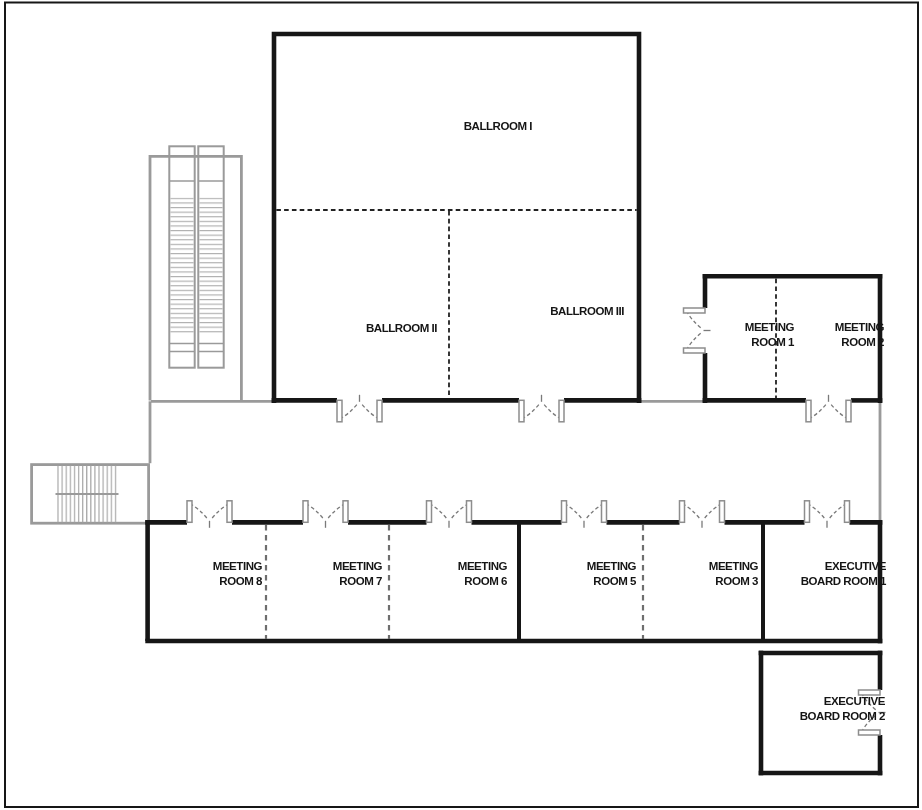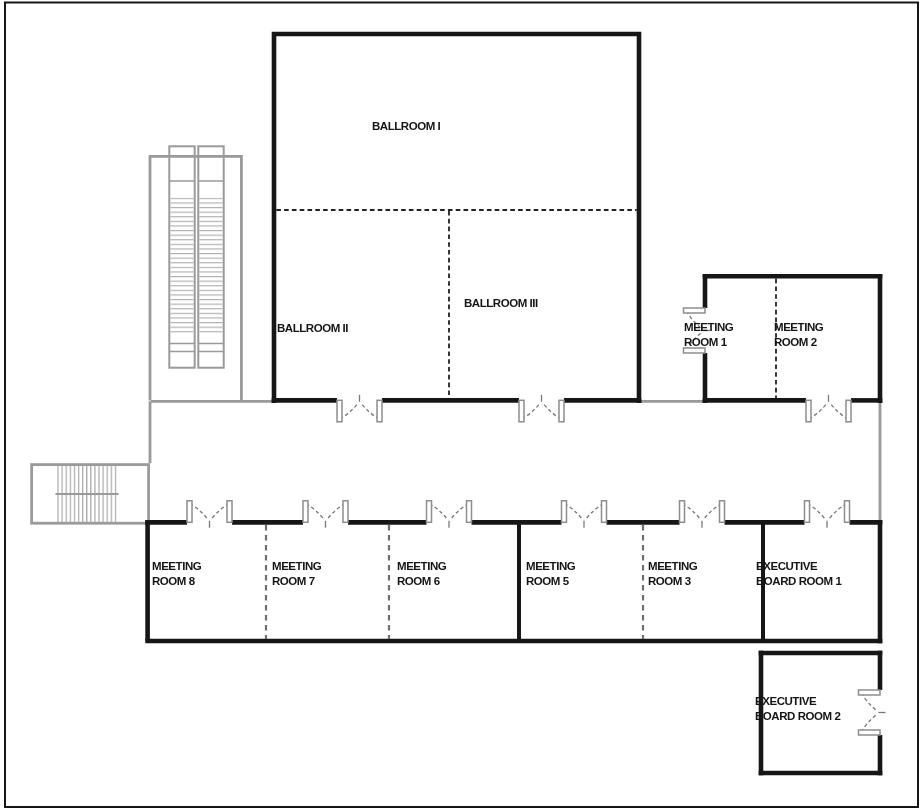--- a/index.html
+++ b/index.html
@@ -14,21 +14,21 @@
   .dash-black{fill:none;stroke:#222;stroke-width:1.8;stroke-dasharray:4.6 3.2;}
   .dash-gray{fill:none;stroke:#6e6e6e;stroke-width:2.2;stroke-dasharray:5.5 4.5;}
   .gray{fill:none;stroke:#9a9a9a;stroke-width:2.8;}
   .gray-mid{fill:none;stroke:#9a9a9a;stroke-width:2;}
   .gray-thin{fill:none;stroke:#9a9a9a;stroke-width:1.6;}
   .step{stroke:#ababab;stroke-width:1.1;}
   .door-arc{fill:none;stroke:#7a7a7a;stroke-width:1.3;stroke-dasharray:3.6 2.6;}
   .door-tick{stroke:#7a7a7a;stroke-width:1.3;}
   .door-leaf{fill:#fff;stroke:#8d8d8d;stroke-width:1.5;}
   .room-label{
-    position:absolute;text-align:left;font-weight:bold;font-size:11.5px;
+    position:absolute;text-align:right;font-weight:bold;font-size:11.5px;
     line-height:14.5px;letter-spacing:-0.45px;color:#151515;white-space:pre-line;
   }
 </style>
 </head>
 <body>
 
 <div class="canvas">
   <svg class="plan-svg" viewBox="0 0 922 810">
     <defs>
       <pattern id="esteps" width="6" height="4.6" patternUnits="userSpaceOnUse">
@@ -121,21 +121,21 @@
       <use href="#door-sym" transform="translate(449,522.3)"></use>
       <use href="#door-sym" transform="translate(584,522.3)"></use>
       <use href="#door-sym" transform="translate(702,522.3)"></use>
       <use href="#door-sym" transform="translate(827,522.3)"></use>
       <use href="#door-sym" transform="translate(880,712.5) rotate(-90)"></use>
     </g>
   </svg>
 
   <div class="room-label" style="left:372px;top:119px;width:160px;">BALLROOM I</div>
   <div class="room-label" style="left:277px;top:296px;width:160px;margin-top:25px;">BALLROOM II</div>
-  <div class="room-label" style="left:464px;top:296px;width:160px;">BALLROOM III</div>
+  <div class="room-label" style="left:464px;top:304px;width:160px;">BALLROOM III</div>
   <div class="room-label" style="left:684px;top:320px;width:110px;">MEETING
 ROOM 1</div>
   <div class="room-label" style="left:774px;top:320px;width:110px;">MEETING
 ROOM 2</div>
   <div class="room-label" style="left:152px;top:559px;width:110px;">MEETING
 ROOM 8</div>
   <div class="room-label" style="left:272px;top:559px;width:110px;">MEETING
 ROOM 7</div>
   <div class="room-label" style="left:397px;top:559px;width:110px;">MEETING
 ROOM 6</div>

